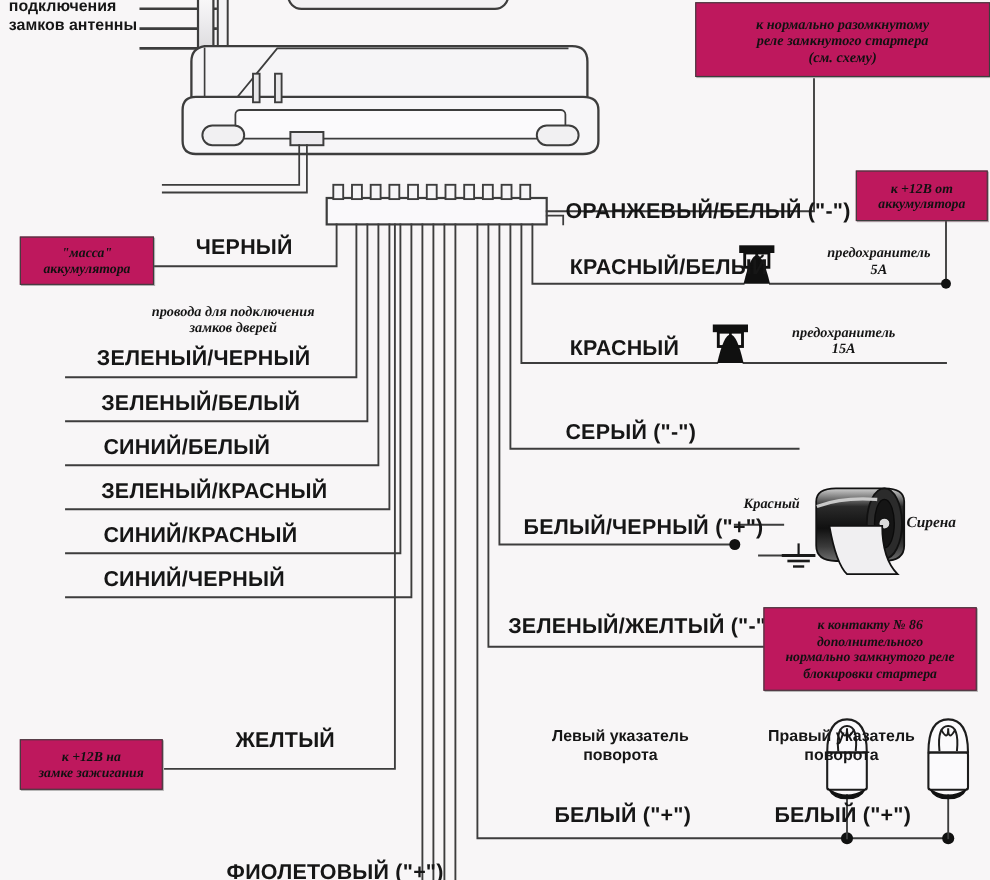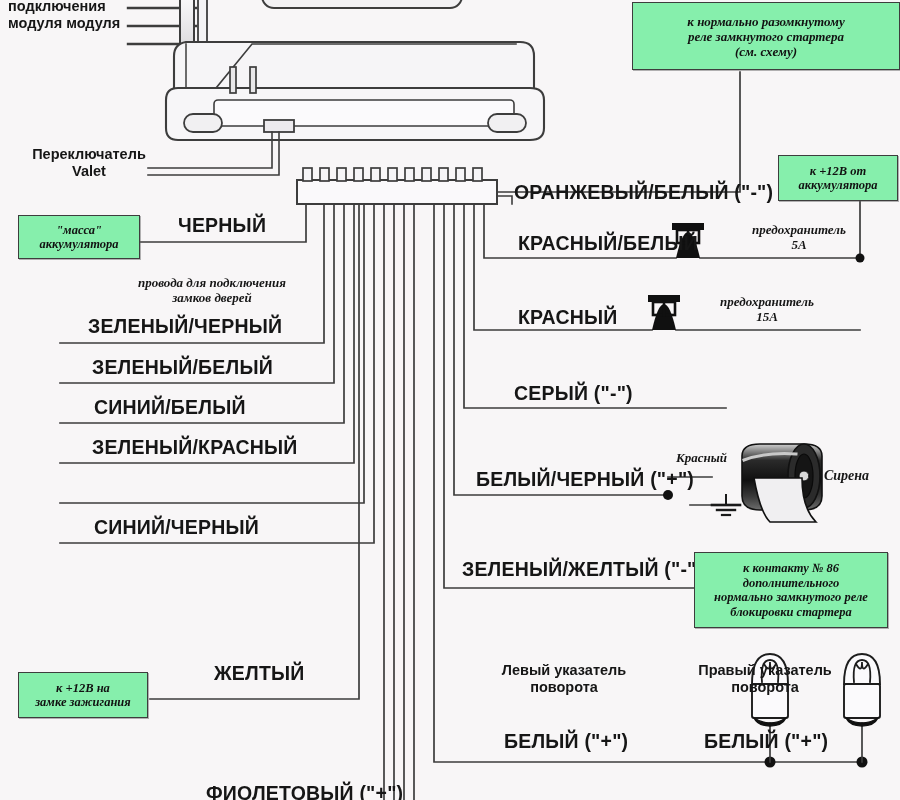--- a/index.html
+++ b/index.html
@@ -18,21 +18,21 @@
   
   .note{
     font-family:"Liberation Serif",serif;font-style:italic;font-weight:700;
     font-size:12.5px;line-height:14.5px;text-align:center;color:#111;
   }
   .note-l{font-size:13px;line-height:15px;}
   
   .cap{font-size:14.5px;font-weight:700;line-height:17px;text-align:center;}
   .cap-i{font-family:"Liberation Serif",serif;font-style:italic;font-weight:700;font-size:13px;line-height:15px;text-align:center;}
   .box{
-    position:absolute;background:#86efac;border:1.6px solid #3d3d3d;
+    position:absolute;background:#be185d;border:1.6px solid #3d3d3d;
     box-sizing:border-box;display:flex;align-items:center;justify-content:center;
     box-shadow:1px 1px 0 rgba(90,90,90,.45);
   }
   .boxtxt{padding:2px 6px;}
 </style>
 </head>
 <body>
 
 <div id="page">
 
@@ -203,45 +203,42 @@
     </g>
 
     <g transform="translate(330,-4)">
       <rect x="-8" y="-12" width="26" height="14" fill="#111"></rect>
       <path d="M18 -12 l12 7 l-12 7 z" fill="#111"></path>
     </g>
   </svg>
 
   <div class="lbl cap" style="left:8px;top:-2px;width:130px;text-align:left;">
     <div>подключения</div>
-    <div>модуля модуля</div>
-  </div>
-
-  <div class="lbl cap" style="left:24px;top:146px;width:130px;text-align:center;">
-    <div>Переключатель</div>
-    <div>Valet</div>
-  </div>
+    <div>замков антенны</div>
+  </div>
+
 
   <div class="box" style="left:18px;top:215px;width:122px;height:44px;">
     <div class="note boxtxt">
       <div>"масса"</div>
       <div>аккумулятора</div>
     </div>
   </div>
 
   <div class="lbl cap-i" style="left:92px;top:275px;width:240px;">
     <div>провода для подключения</div>
     <div>замков дверей</div>
   </div>
 
   <div class="lbl wire" style="left:178px;top:214px;">ЧЕРНЫЙ</div>
   <div class="lbl wire" style="left:92px;top:356px;">ЗЕЛЕНЫЙ/БЕЛЫЙ</div>
   <div class="lbl wire" style="left:88px;top:315px;">ЗЕЛЕНЫЙ/ЧЕРНЫЙ</div>
   <div class="lbl wire" style="left:94px;top:396px;">СИНИЙ/БЕЛЫЙ</div>
   <div class="lbl wire" style="left:92px;top:436px;text-align:right;">ЗЕЛЕНЫЙ/КРАСНЫЙ</div>
+  <div class="lbl wire" style="left:94px;top:476px;">СИНИЙ/КРАСНЫЙ</div>
   <div class="lbl wire" style="left:94px;top:516px;">СИНИЙ/ЧЕРНЫЙ</div>
   <div class="lbl wire" style="left:214px;top:662px;">ЖЕЛТЫЙ</div>
   <div class="lbl wire" style="left:206px;top:782px;">ФИОЛЕТОВЫЙ ("+")</div>
 
   <div class="box" style="left:18px;top:672px;width:130px;height:46px;">
     <div class="note boxtxt">
       <div>к +12В на</div>
       <div>замке зажигания</div>
     </div>
   </div>

